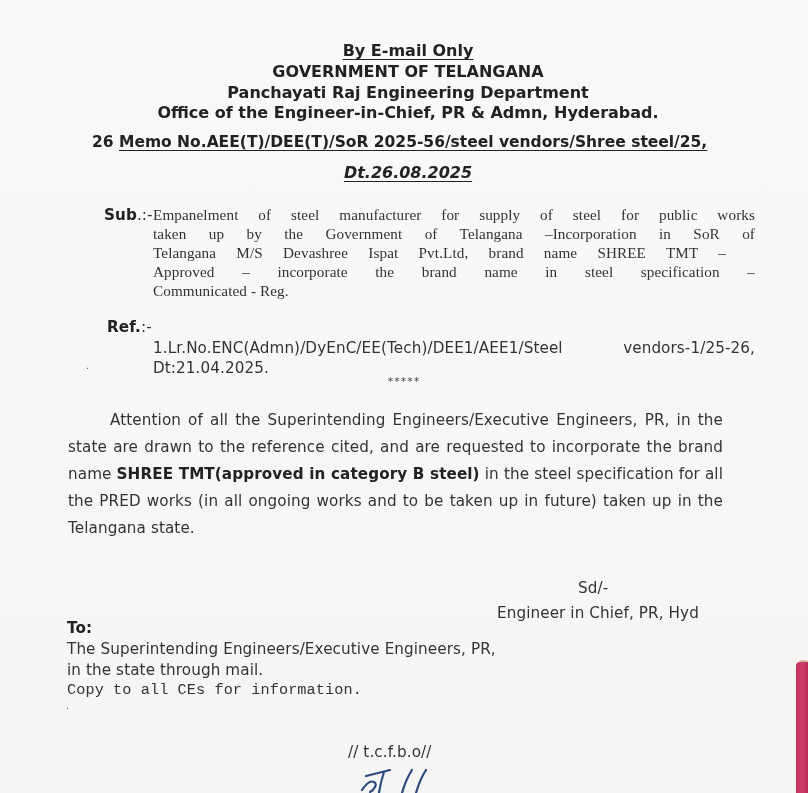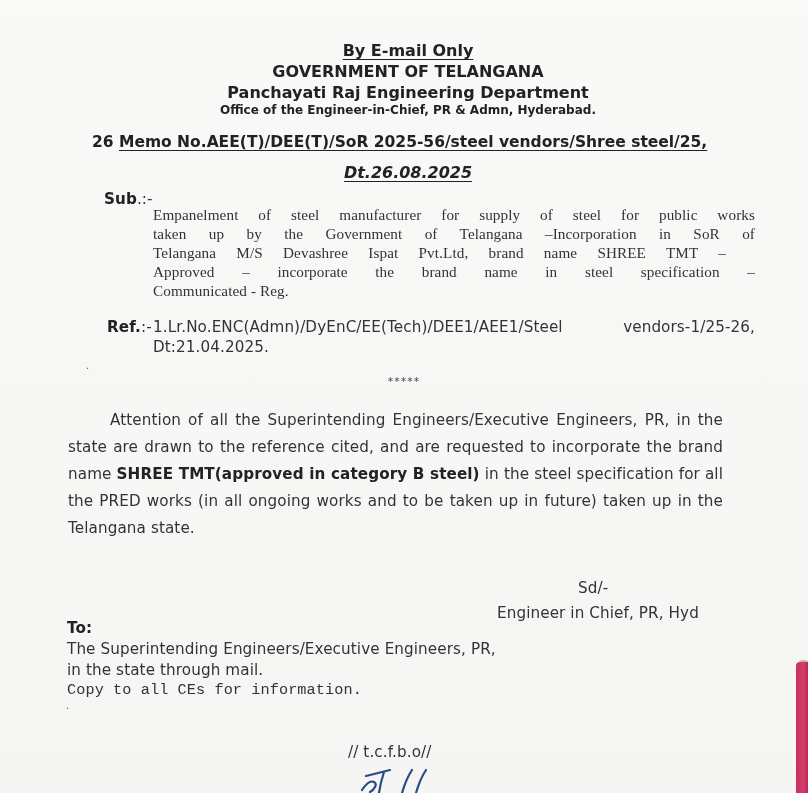--- a/index.html
+++ b/index.html
@@ -26,44 +26,44 @@
   .sig { position:absolute; left:360px; top:768px; }
 </style>
 </head>
 <body>
 
 <div class="page">
 
   <div class="abs center hdr u" style="top:41px;font-size:16px;">By E-mail Only</div>
   <div class="abs center hdr" style="top:62px;font-size:16px;">GOVERNMENT OF TELANGANA</div>
   <div class="abs center hdr" style="top:83px;font-size:16px;">Panchayati Raj Engineering Department</div>
-  <div class="abs center hdr" style="top:103px;font-size:12px;text-align:center;">Office of the Engineer-in-Chief, PR &amp; Admn, Hyderabad.</div>
+  <div class="abs center hdr" style="top:103px;font-size:16px;text-align:center;">Office of the Engineer-in-Chief, PR &amp; Admn, Hyderabad.</div>
 
   <div class="abs hdr" style="left:84px;top:133px;font-size:15.5px;">
     <span>26</span>
     <span class="u">Memo No.AEE(T)/DEE(T)/SoR 2025-56/steel vendors/Shree steel/25,</span>
   </div>
   <div class="abs center hdr u" style="top:163px;font-size:16px;font-style:italic;">Dt.26.08.2025</div>
 
-  <div class="abs body-txt" style="left:104px;top:190px;">
+  <div class="abs body-txt" style="left:104px;top:206px;">
     <span class="bold">Sub</span><span>.:-</span>
   </div>
   <div class="abs body-txt" style="left:153px;top:206px;width:602px;font-family:Liberation Serif, serif;">
     <div class="just" style="height:19px;">Empanelment of steel manufacturer for supply of steel for public works</div>
     <div class="just" style="height:19px;">taken up by the Government of Telangana –Incorporation in SoR of</div>
     <div class="just" style="height:19px;width:573px;">Telangana M/S Devashree Ispat Pvt.Ltd, brand name SHREE TMT –</div>
     <div class="just" style="height:19px;">Approved – incorporate the brand name in steel specification –</div>
     <div style="height:19px;">Communicated - Reg.</div>
   </div>
 
   <div class="abs body-txt" style="left:107px;top:318px;">
     <span class="bold">Ref.</span><span>:-</span>
   </div>
   <div class="abs body-txt" style="left:153px;top:318px;width:602px;">
-    <div class="just" style="height:20px;">1.Lr.No.ENC(Admn)/DyEnC/EE(Tech)/DEE1/AEE1/Steel    vendors-1/25-26,</div>
+    <div class="just" style="height:20px;margin-top:21px;">1.Lr.No.ENC(Admn)/DyEnC/EE(Tech)/DEE1/AEE1/Steel    vendors-1/25-26,</div>
     <div style="height:20px;">Dt:21.04.2025.</div>
   </div>
 
   <div class="abs" style="left:86px;top:360px;font-size:10px;color:#555;">.</div>
   <div class="abs center" style="top:375px;font-size:11px;color:#444;letter-spacing:1px;">*****</div>
 
   <div class="abs body-txt" style="left:68px;top:411px;width:655px;">
     <div class="just" style="height:27px;padding-left:42px;">Attention of all the Superintending Engineers/Executive Engineers, PR, in the</div>
     <div class="just" style="height:27px;">state are drawn to the reference cited, and are requested to incorporate the brand</div>
     <div class="just" style="height:27px;">

